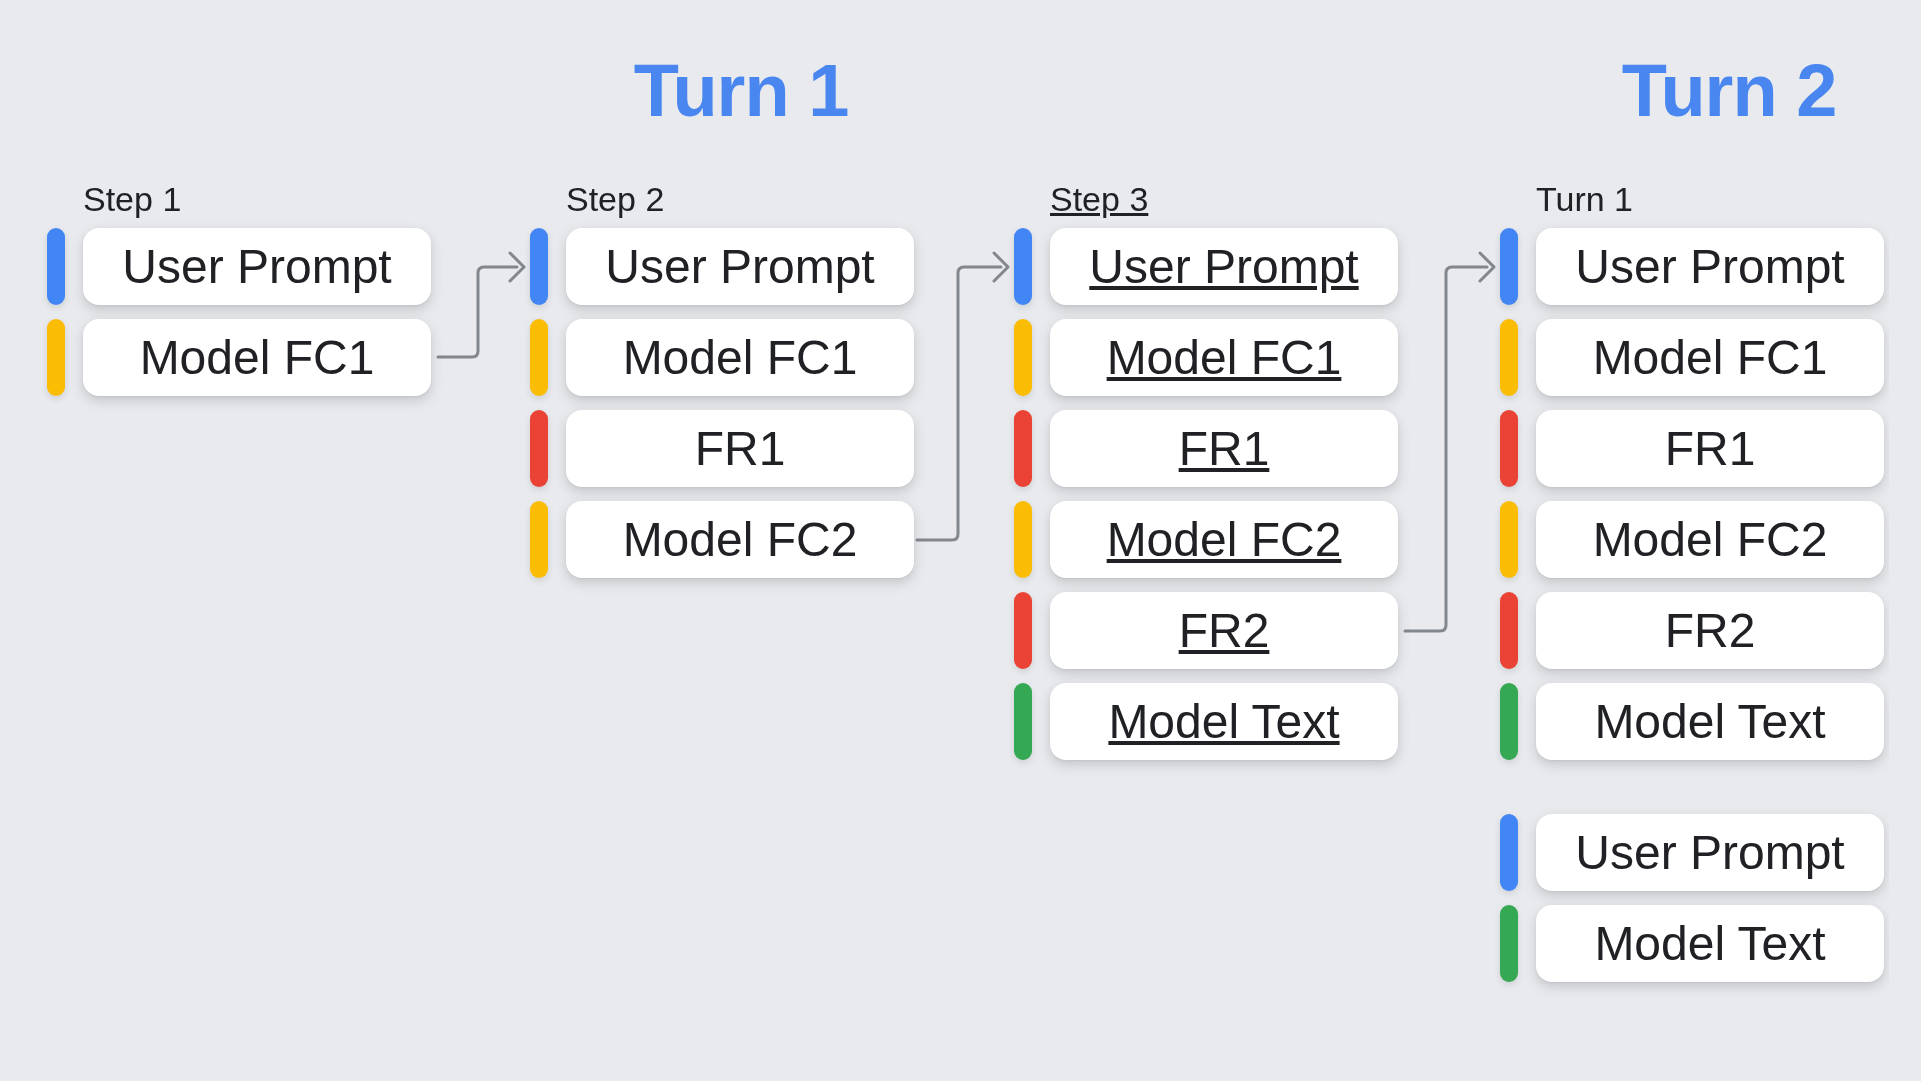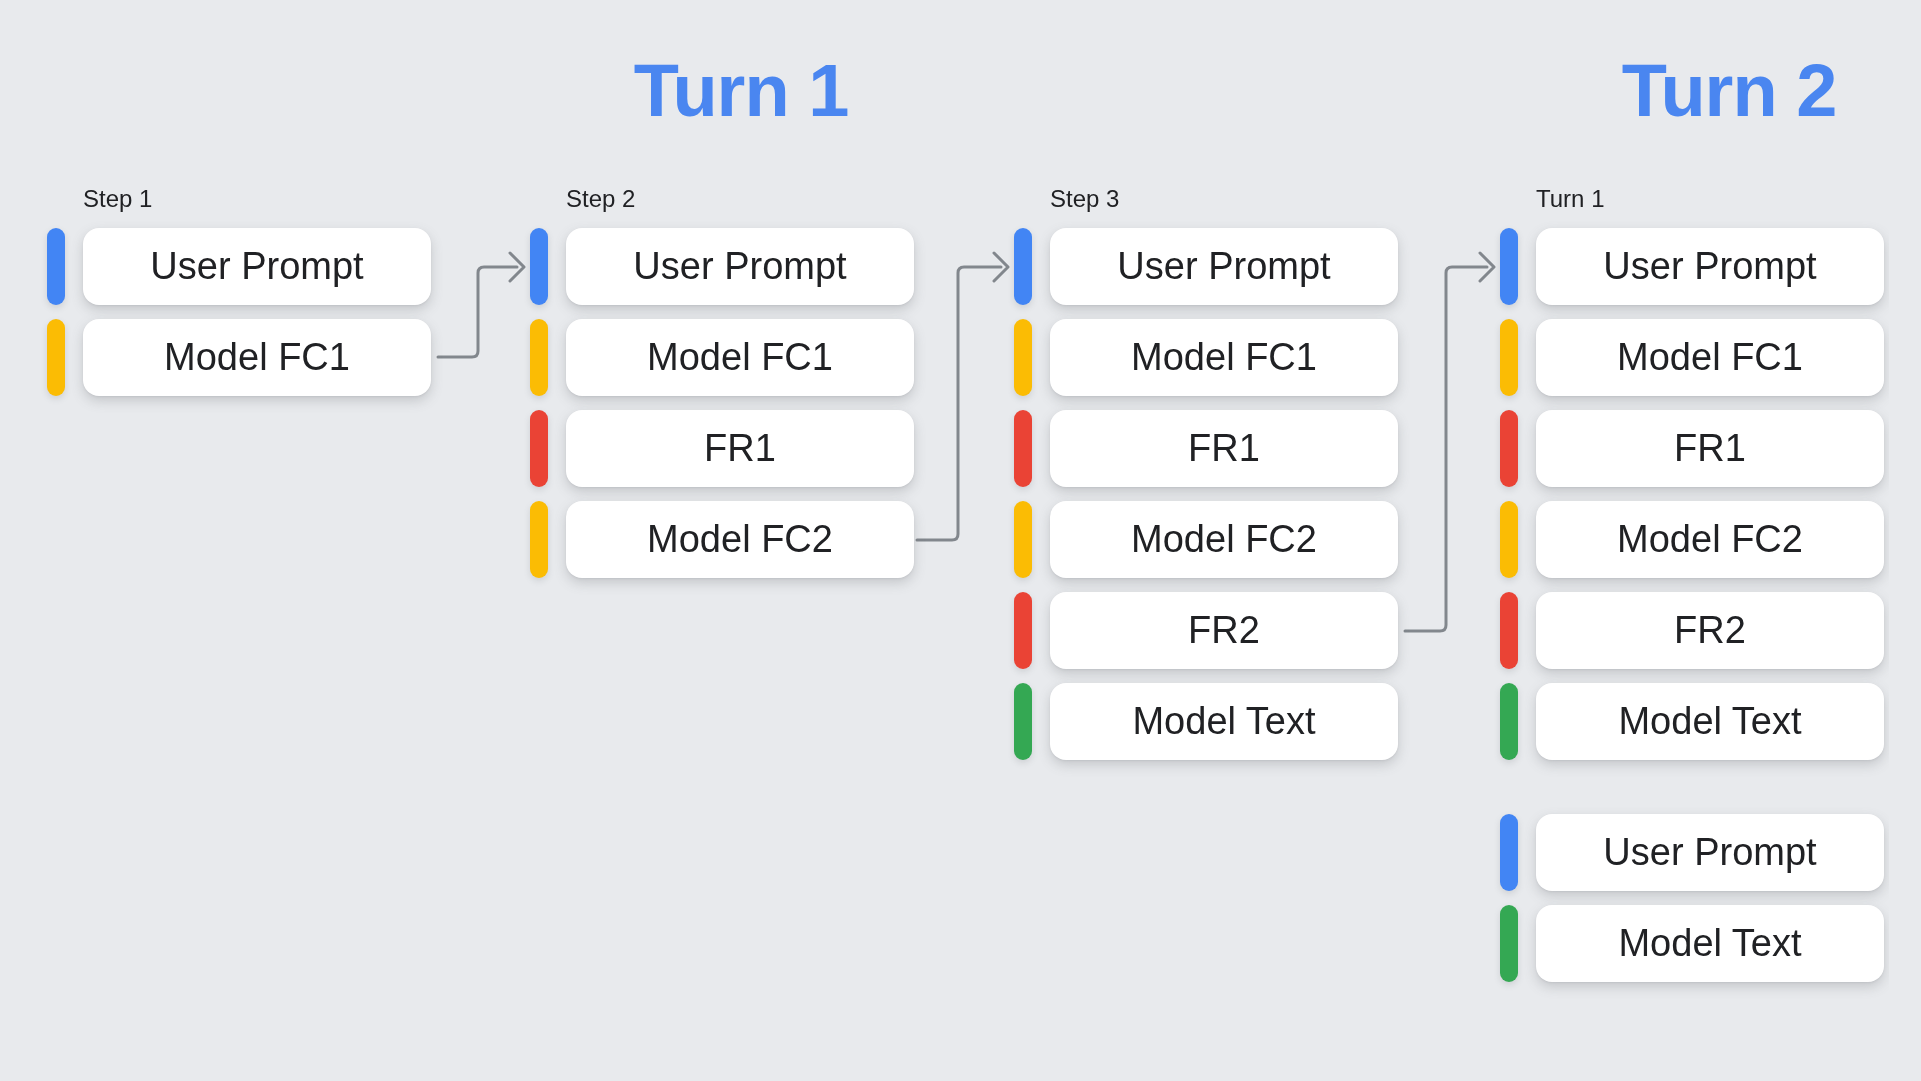--- a/index.html
+++ b/index.html
@@ -45,25 +45,25 @@
     left:0;top:0;
     width:1921px;height:1081px;
     pointer-events:none;
   }
   .group{
     position:absolute;
     width:384px;
   }
   .g1{left:47px;top:184px;}
   .g2{left:530px;top:184px;}
-  .g3{left:1014px;top:184px;}
+  .g3{left:1014px;top:184px;text-decoration:underline;}
   .g4{left:1500px;top:184px;}
   .g5{left:1500px;top:814px;}
   .group-label{
-    font-size:24px;
+    font-size:34px;
     line-height:30px;
     margin:0 0 14px 36px;
     color:var(--ink);
   }
   .rows{
     display:flex;
     flex-direction:column;
     gap:14px;
   }
   .row{
@@ -81,21 +81,21 @@
   .bar[data-color="yellow"]{background:var(--yellow);}
   .bar[data-color="red"]{background:var(--red);}
   .bar[data-color="green"]{background:var(--green);}
   .box{
     flex:1;
     background:var(--box);
     border-radius:16px;
     display:flex;
     align-items:center;
     justify-content:center;
-    font-size:38px;
+    font-size:48px;
     color:var(--ink);
     box-shadow:0 5px 12px rgba(95,99,104,0.25), 0 1px 2px rgba(95,99,104,0.10);
     white-space:nowrap;
   }
 </style>
 </head>
 <body>
 
 <div class="canvas">
 

